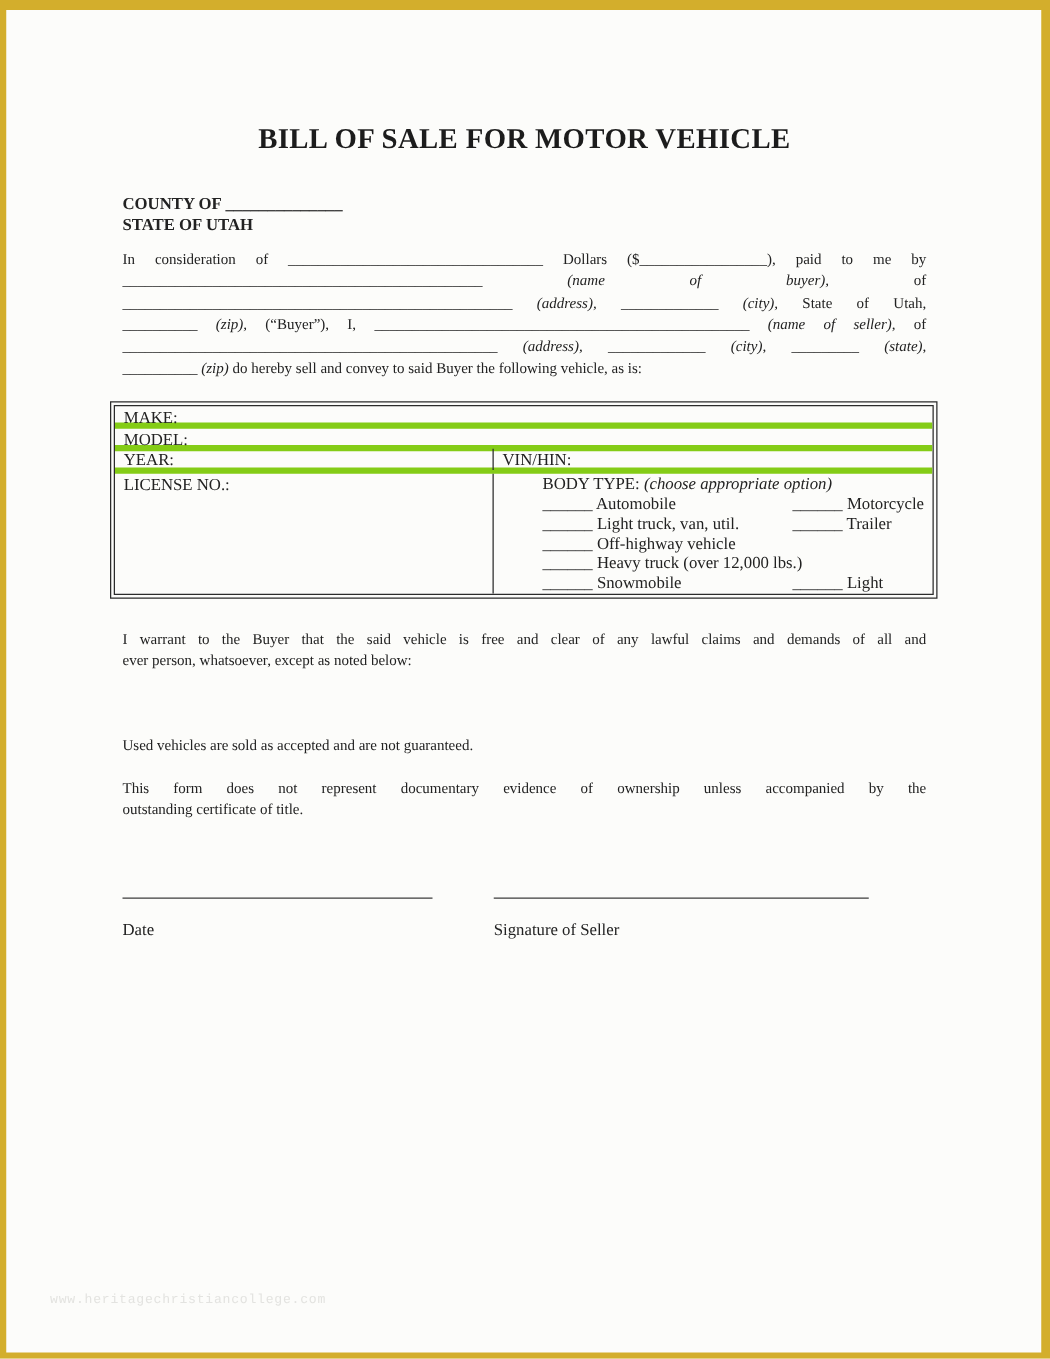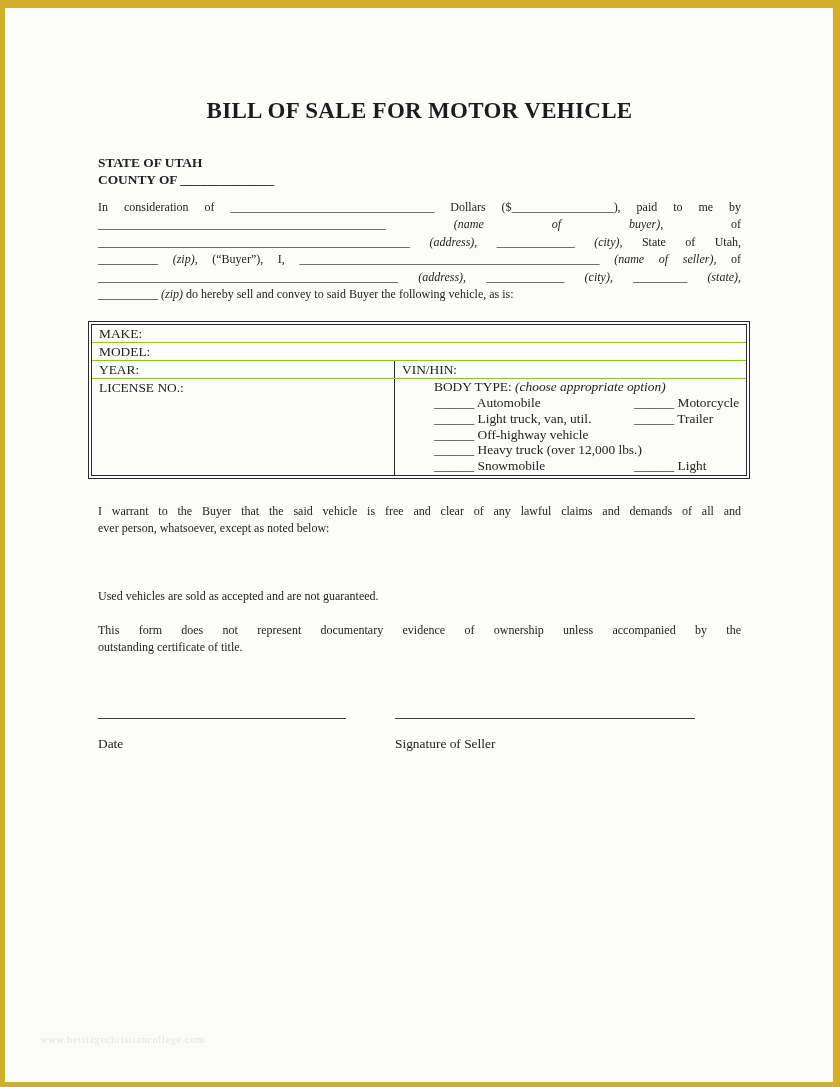--- a/index.html
+++ b/index.html
@@ -51,56 +51,56 @@
 
   .vtable {
     position: absolute;
     left: 83px; top: 313px;
     box-sizing: border-box;
     width: 662px; height: 158px;
     border: 4px double #2b2b2b;
     font-size: 13.4px;
     overflow: hidden;
   }
-  .vrow { box-sizing: border-box; border-bottom: 1px solid #84cc16; }
+  .vrow { box-sizing: border-box; border-bottom: 5px solid #84cc16; }
   .vrow.simple { height: 18px; padding: 0 0 0 7px; line-height: 17px; }
   .vrow.split { display: flex; height: 18px; align-items: center; }
   .vrow.last { border-bottom: none; height: 96px; display: flex; gap: 32px; }
   .cell { box-sizing: border-box; padding: 0 0 0 7px; line-height: 17px; }
   .cell.cl { width: 303px; border-right: 1px solid #2b2b2b; }
   .cell.cr { flex: 1; }
   .bt-header { line-height: 16px; }
   .opt-row { position: relative; line-height: 15.8px; }
   .opt-right { position: absolute; left: 200px; top: 0; }
 
   .sig { position: absolute; top: 710px; font-size: 13.4px; }
   .sig-date { left: 93px; width: 248px; }
   .sig-seller { left: 390px; width: 300px; }
   .sig-line { border-top: 1.5px solid #3c3c3c; height: 0; }
   .sig-label { margin-top: 17px; }
 
   .watermark {
     position: absolute;
     left: 35px; top: 1026px;
-    font-family: Liberation Serif, serif;
+    font-family: Liberation Mono, monospace;
     font-size: 10.5px;
     letter-spacing: 0.6px;
     color: #e3e3e0;
   }
 </style>
 </head>
 <body>
 
 <div class="page">
 
   <h1 class="title">BILL OF SALE FOR MOTOR VEHICLE</h1>
 
   <div class="state-block">
+    <div><span>COUNTY OF</span><span> </span><span class="blank">______________</span></div>
     <div>STATE OF UTAH</div>
-    <div><span>COUNTY OF</span><span> </span><span class="blank">______________</span></div>
   </div>
 
   <div class="para intro">
       <div class="ln j"><span>In consideration of </span><span>__________________________________</span><span> Dollars ($</span><span>_________________</span><span>), paid to me by</span></div>
       <div class="ln j"><span>________________________________________________</span><span> </span><span class="it">(name</span><span> </span><span class="it">of</span><span> </span><span class="it">buyer),</span><span> of</span></div>
       <div class="ln j"><span>____________________________________________________</span><span> </span><span class="it">(address),</span><span> </span><span>_____________</span><span> </span><span class="it">(city),</span><span> State of Utah,</span></div>
       <div class="ln j"><span>__________</span><span> </span><span class="it">(zip),</span><span> (“Buyer”), I, </span><span>__________________________________________________</span><span> </span><span class="it">(name of seller),</span><span> of</span></div>
       <div class="ln j"><span>__________________________________________________</span><span> </span><span class="it">(address),</span><span> </span><span>_____________</span><span> </span><span class="it">(city),</span><span> </span><span>_________</span><span> </span><span class="it">(state),</span></div>
       <div class="ln"><span>__________</span><span> </span><span class="it">(zip)</span><span> do hereby sell and convey to said Buyer the following vehicle, as is:</span></div>
     </div>

